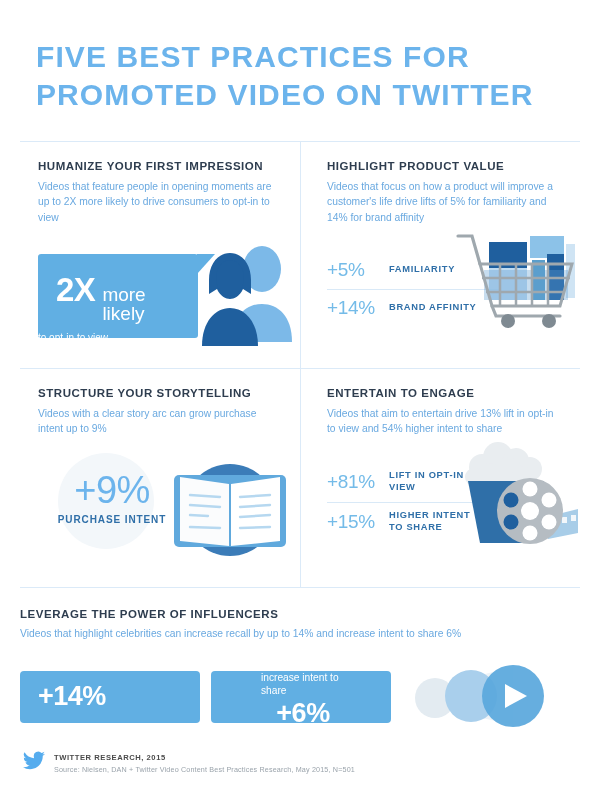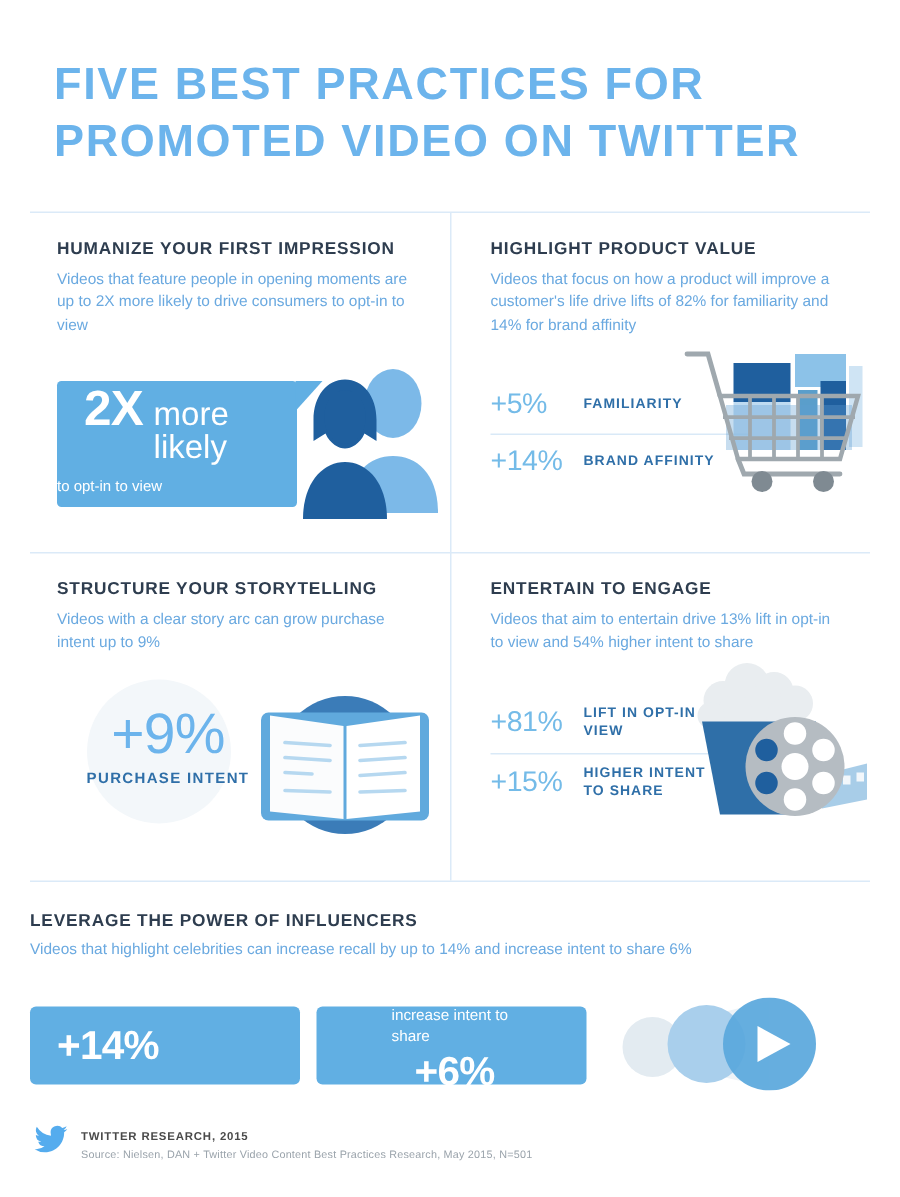--- a/index.html
+++ b/index.html
@@ -60,23 +60,23 @@
     width: 160px; height: 84px;
     background: #61afe3;
     border-radius: 3px;
     color: #fff;
   }
   .bubble::after {
     content: ""; position: absolute; right: -17px; top: 0;
     border-top: 20px solid #61afe3;
     border-right: 18px solid transparent;
   }
-  .bubble-main { display: flex; align-items: baseline; padding: 2px 0 0 18px; }
+  .bubble-main { display: flex; align-items: baseline; padding: 20px 0 0 18px; }
   .bubble-2x { font-size: 33px; font-weight: 700; line-height: 0.95; letter-spacing: -0.5px; }
-  .bubble-ml { margin-left: 7px; font-size: 22px; font-weight: 300; line-height: 1.02; }
+  .bubble-ml { margin-left: 7px; font-size: 19px; font-weight: 300; line-height: 1.02; }
   .bubble-sub { text-align: left; font-size: 10px; margin-top: 9px; font-weight: 400; }
 
   .people { position: absolute; left: 158px; top: 0; }
 
   
   .stats { margin-top: 26px; width: 172px; }
   .stat-row { display: flex; align-items: center; padding: 7px 0 8px 0; }
   .stat-row + .stat-row { border-top: 1px solid #d9e9f7; }
   .stat-pct {
     color: #74bbe8; font-size: 19px; font-weight: 300;
@@ -167,21 +167,21 @@
                        C30 57 24 54 21 47 L13 52 Z" fill="#1f5f9e"></path>
               <ellipse cx="34" cy="36" rx="14" ry="18" fill="#1f5f9e"></ellipse>
               <path d="M6 104 C6 80 19 66 34 66 C49 66 62 80 62 104 Z" fill="#1f5f9e"></path>
             </svg>
           </span>
         </div>
       </div>
 
       <div class="cell right">
         <div class="panel-title">HIGHLIGHT PRODUCT VALUE</div>
-        <div class="panel-desc">Videos that focus on how a product will improve a customer's life drive lifts of 82% for familiarity and 14% for brand affinity</div>
+        <div class="panel-desc">Videos that focus on how a product will improve a customer's life drive lifts of 5% for familiarity and 14% for brand affinity</div>
 
         <div class="stats">
           <div class="stat-row">
             <span class="stat-pct">+5%</span>
             <span class="stat-label">FAMILIARITY</span>
           </div>
           <div class="stat-row">
             <span class="stat-pct">+14%</span>
             <span class="stat-label">BRAND AFFINITY</span>
           </div>

